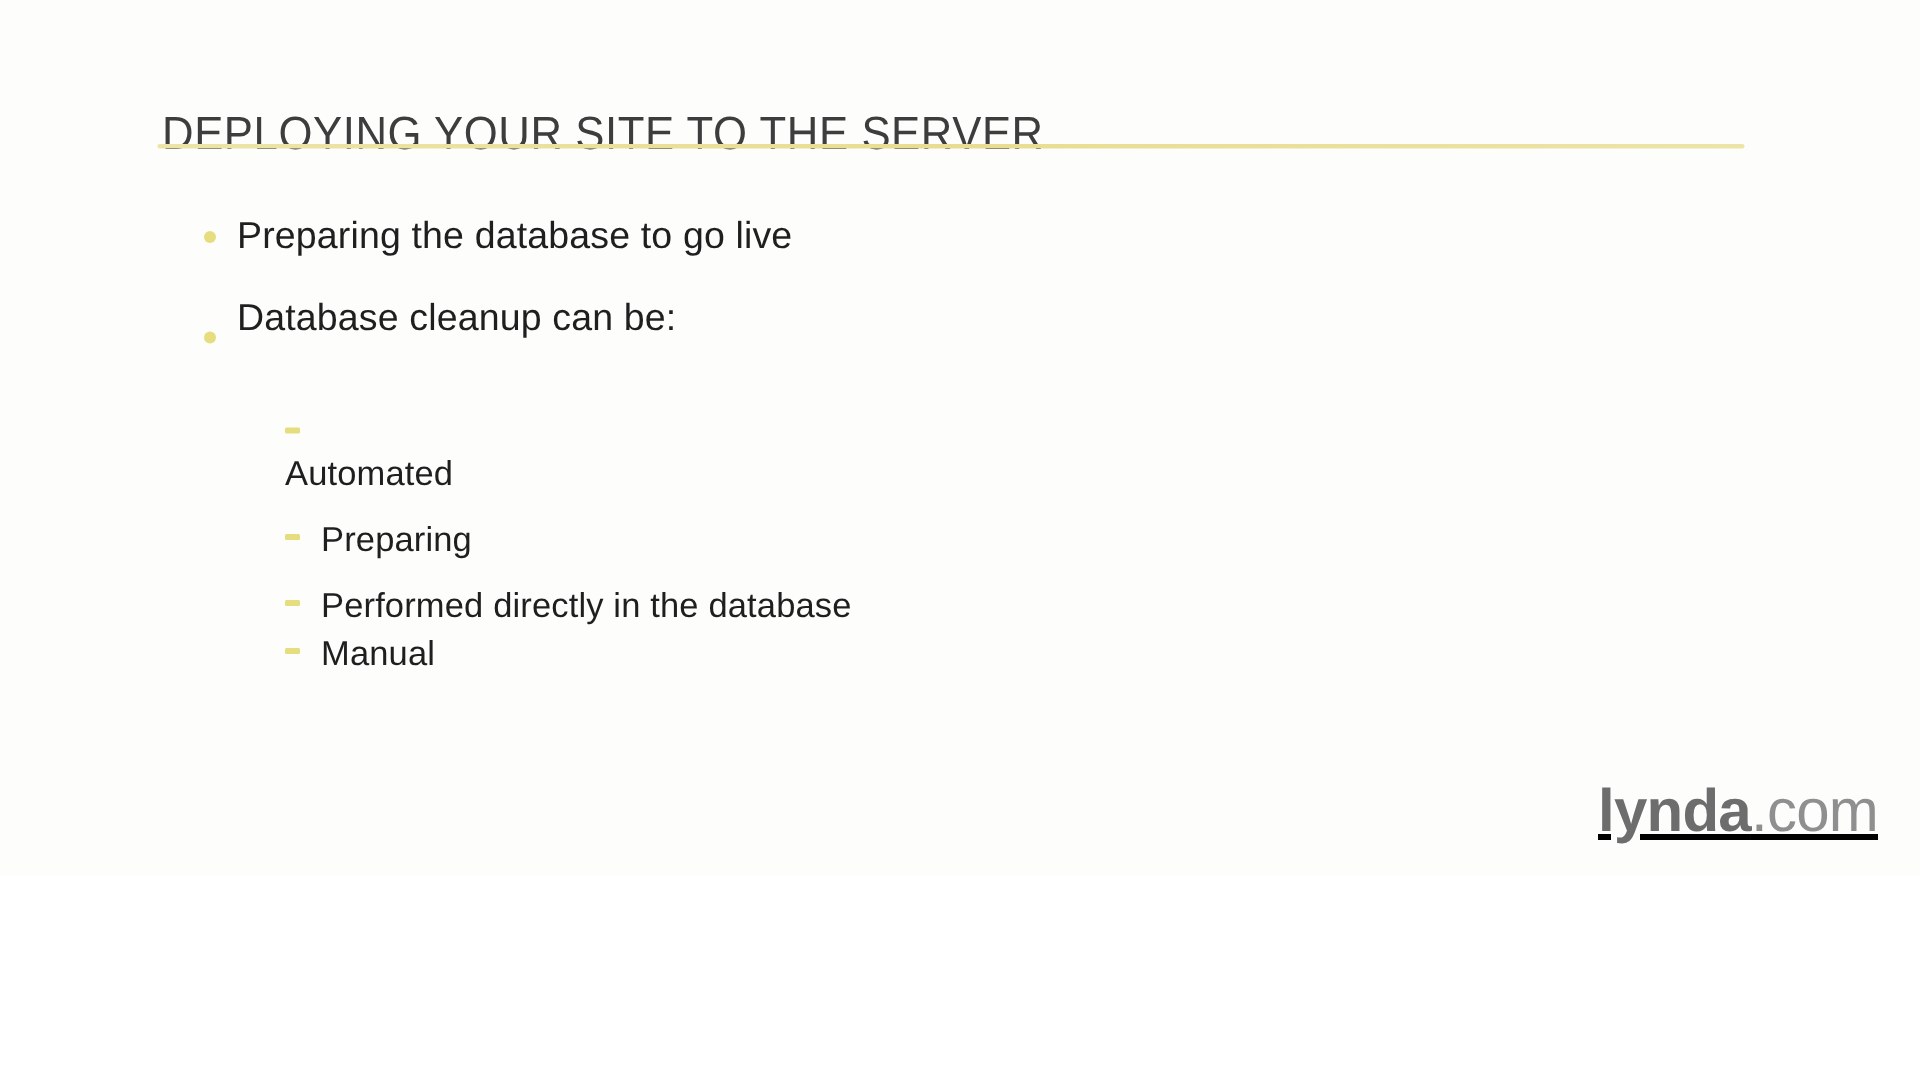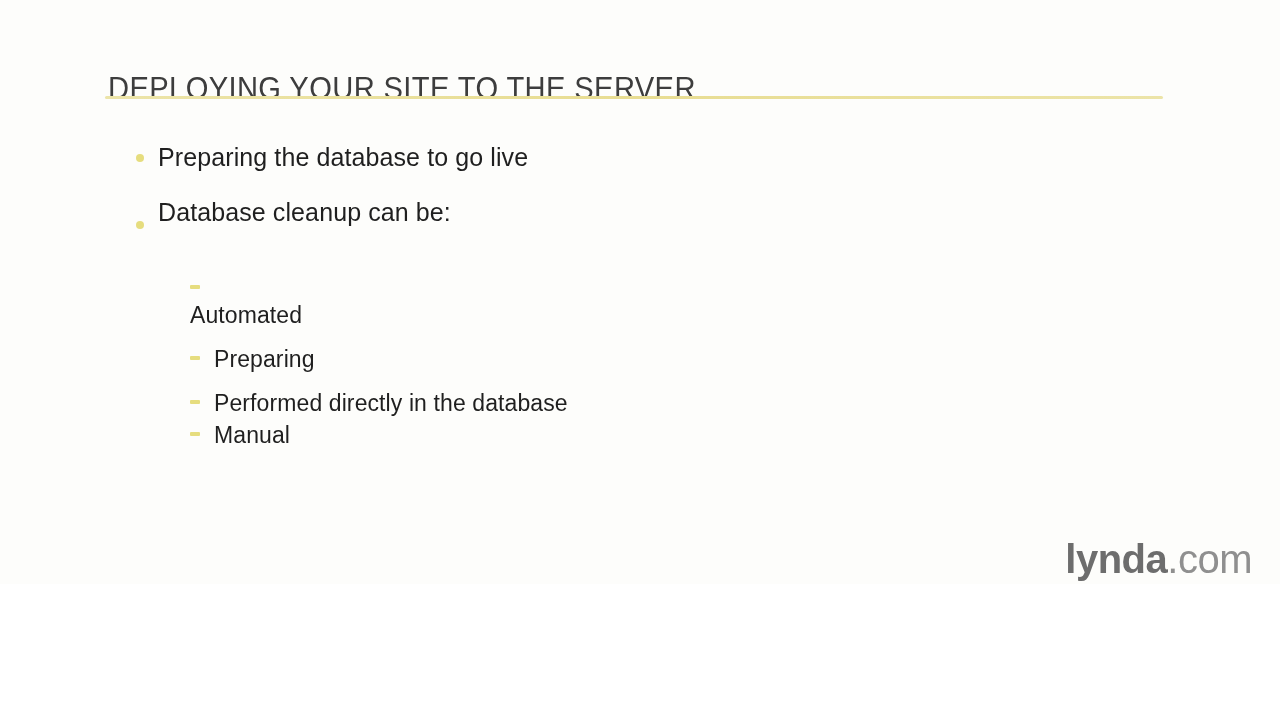--- a/index.html
+++ b/index.html
@@ -133,25 +133,26 @@
   }
 
   .sub-last {
     margin-bottom: 0;
   }
 
   
   .logo {
     position: absolute;
     right: 28px;
-    bottom: 2px;
+    bottom: 20px;
     font-size: 40px;
     line-height: 46px;
     letter-spacing: -0.5px;
     white-space: nowrap;
+    text-decoration: underline;
   }
   .logo .brand {
     color: #6d6d6d;
     font-weight: 700;
   }
   .logo .tld {
     color: #8f8f8f;
     font-weight: 400;
   }
 </style>

